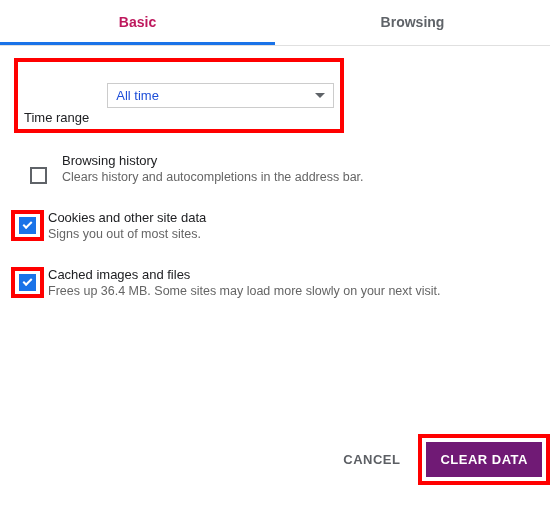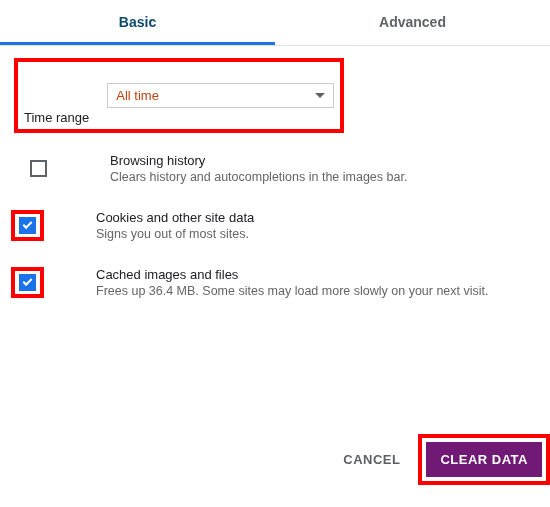--- a/index.html
+++ b/index.html
@@ -49,21 +49,21 @@
   }
   .tab {
     flex: 1;
     text-align: center;
     padding: 14px 0 12px 0;
     font-size: 14px;
     font-weight: bold;
     cursor: pointer;
   }
   .tab.active {
-    color: #0c4a6e;
+    color: #be185d;
     border-bottom: 3px solid #1a73e8;
   }
   .tab.inactive {
     color: #5f6368;
   }
 
   .timerange-wrap {
     margin: 12px 14px 0 14px;
     border: 4px solid #ff0000;
     padding: 4px 6px;
@@ -78,38 +78,37 @@
     margin-top: 44px;
   }
   .select {
     flex: 1;
     border: 1px solid #ccc;
     padding: 4px 8px;
     display: flex;
     justify-content: space-between;
     align-items: center;
     font-size: 13px;
-    color: #c2410c;
+    color: #1d4ed8;
     cursor: pointer;
   }
   .chevron-down {
     width: 0; height: 0;
     border-left: 5px solid transparent;
     border-right: 5px solid transparent;
     border-top: 5px solid #5f6368;
   }
 
   .options {
     padding: 20px 18px 0 18px;
   }
   .option {
     display: flex;
-    align-items: center;
+    align-items: flex-end;
     margin-bottom: 26px;
-    gap: 48px;
   }
   .cb-wrap {
     width: 40px;
     flex-shrink: 0;
     display: flex;
     justify-content: center;
   }
   .cb-wrap.highlight {
     border: 4px solid #ff0000;
     padding: 3px;
@@ -181,40 +180,40 @@
   }
 </style>
 </head>
 <body>
 
 <div class="dialog">
 
 
   <div class="tabs">
     <div class="tab active">Basic</div>
-    <div class="tab inactive">Advanced</div>
+    <div class="tab inactive">Browsing</div>
   </div>
 
   <div class="timerange-wrap">
     <div class="timerange-label">Time range</div>
     <div class="select">
       <span>All time</span>
       <span class="chevron-down"></span>
     </div>
   </div>
 
   <div class="options">
 
     <div class="option">
       <div class="cb-wrap">
         <div class="checkbox"></div>
       </div>
       <div class="option-text">
         <div class="opt-title">Browsing history</div>
-        <div class="opt-desc">Clears history and autocompletions in the images bar.</div>
+        <div class="opt-desc">Clears history and autocompletions in the address bar.</div>
       </div>
     </div>
 
     <div class="option">
       <div class="cb-wrap highlight">
         <div class="checkbox checked">
           <div class="checkmark"></div>
         </div>
       </div>
       <div class="option-text">

